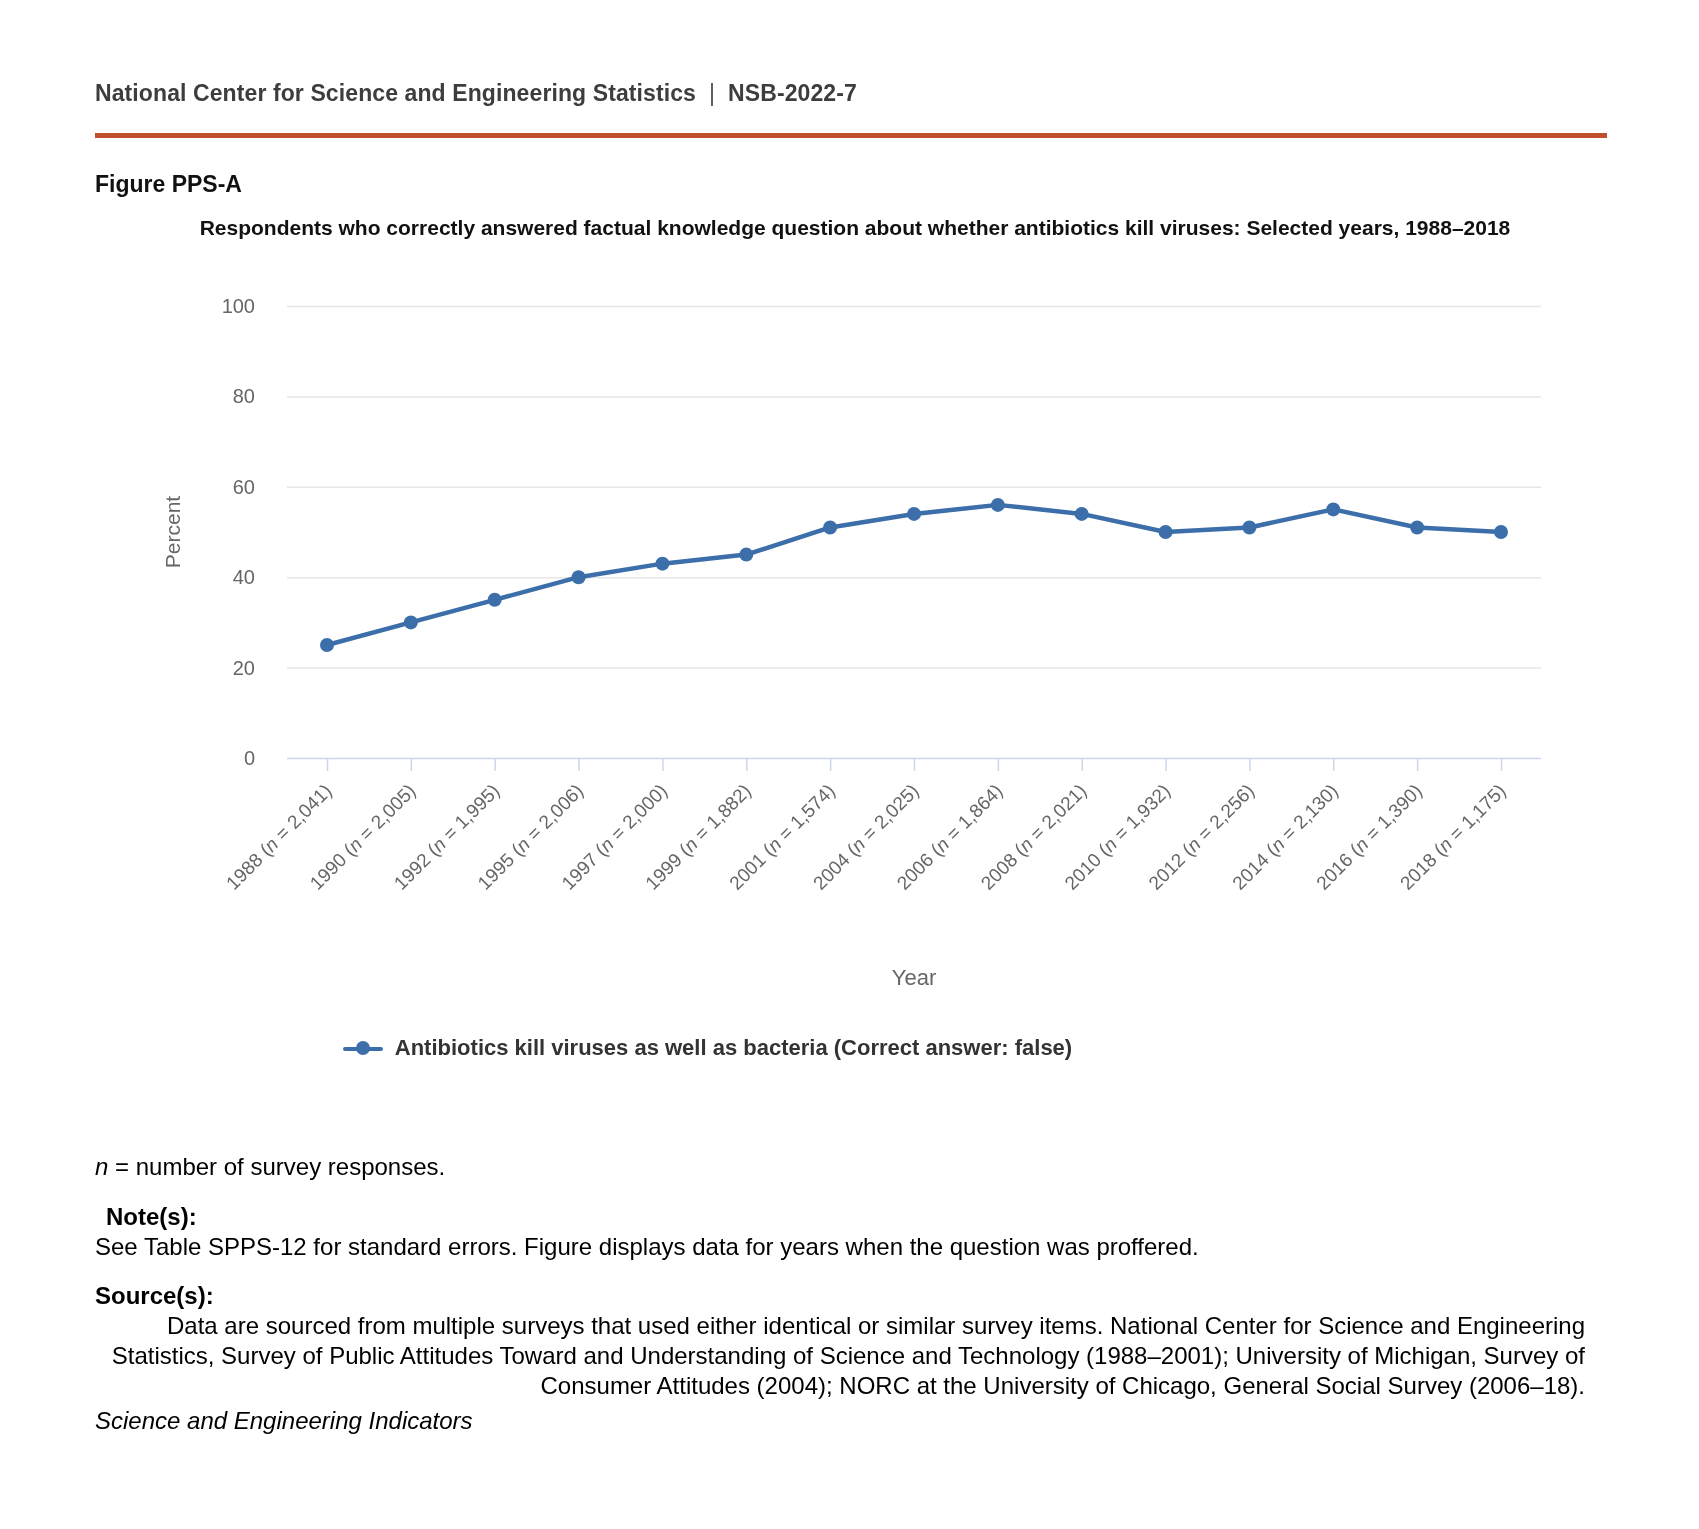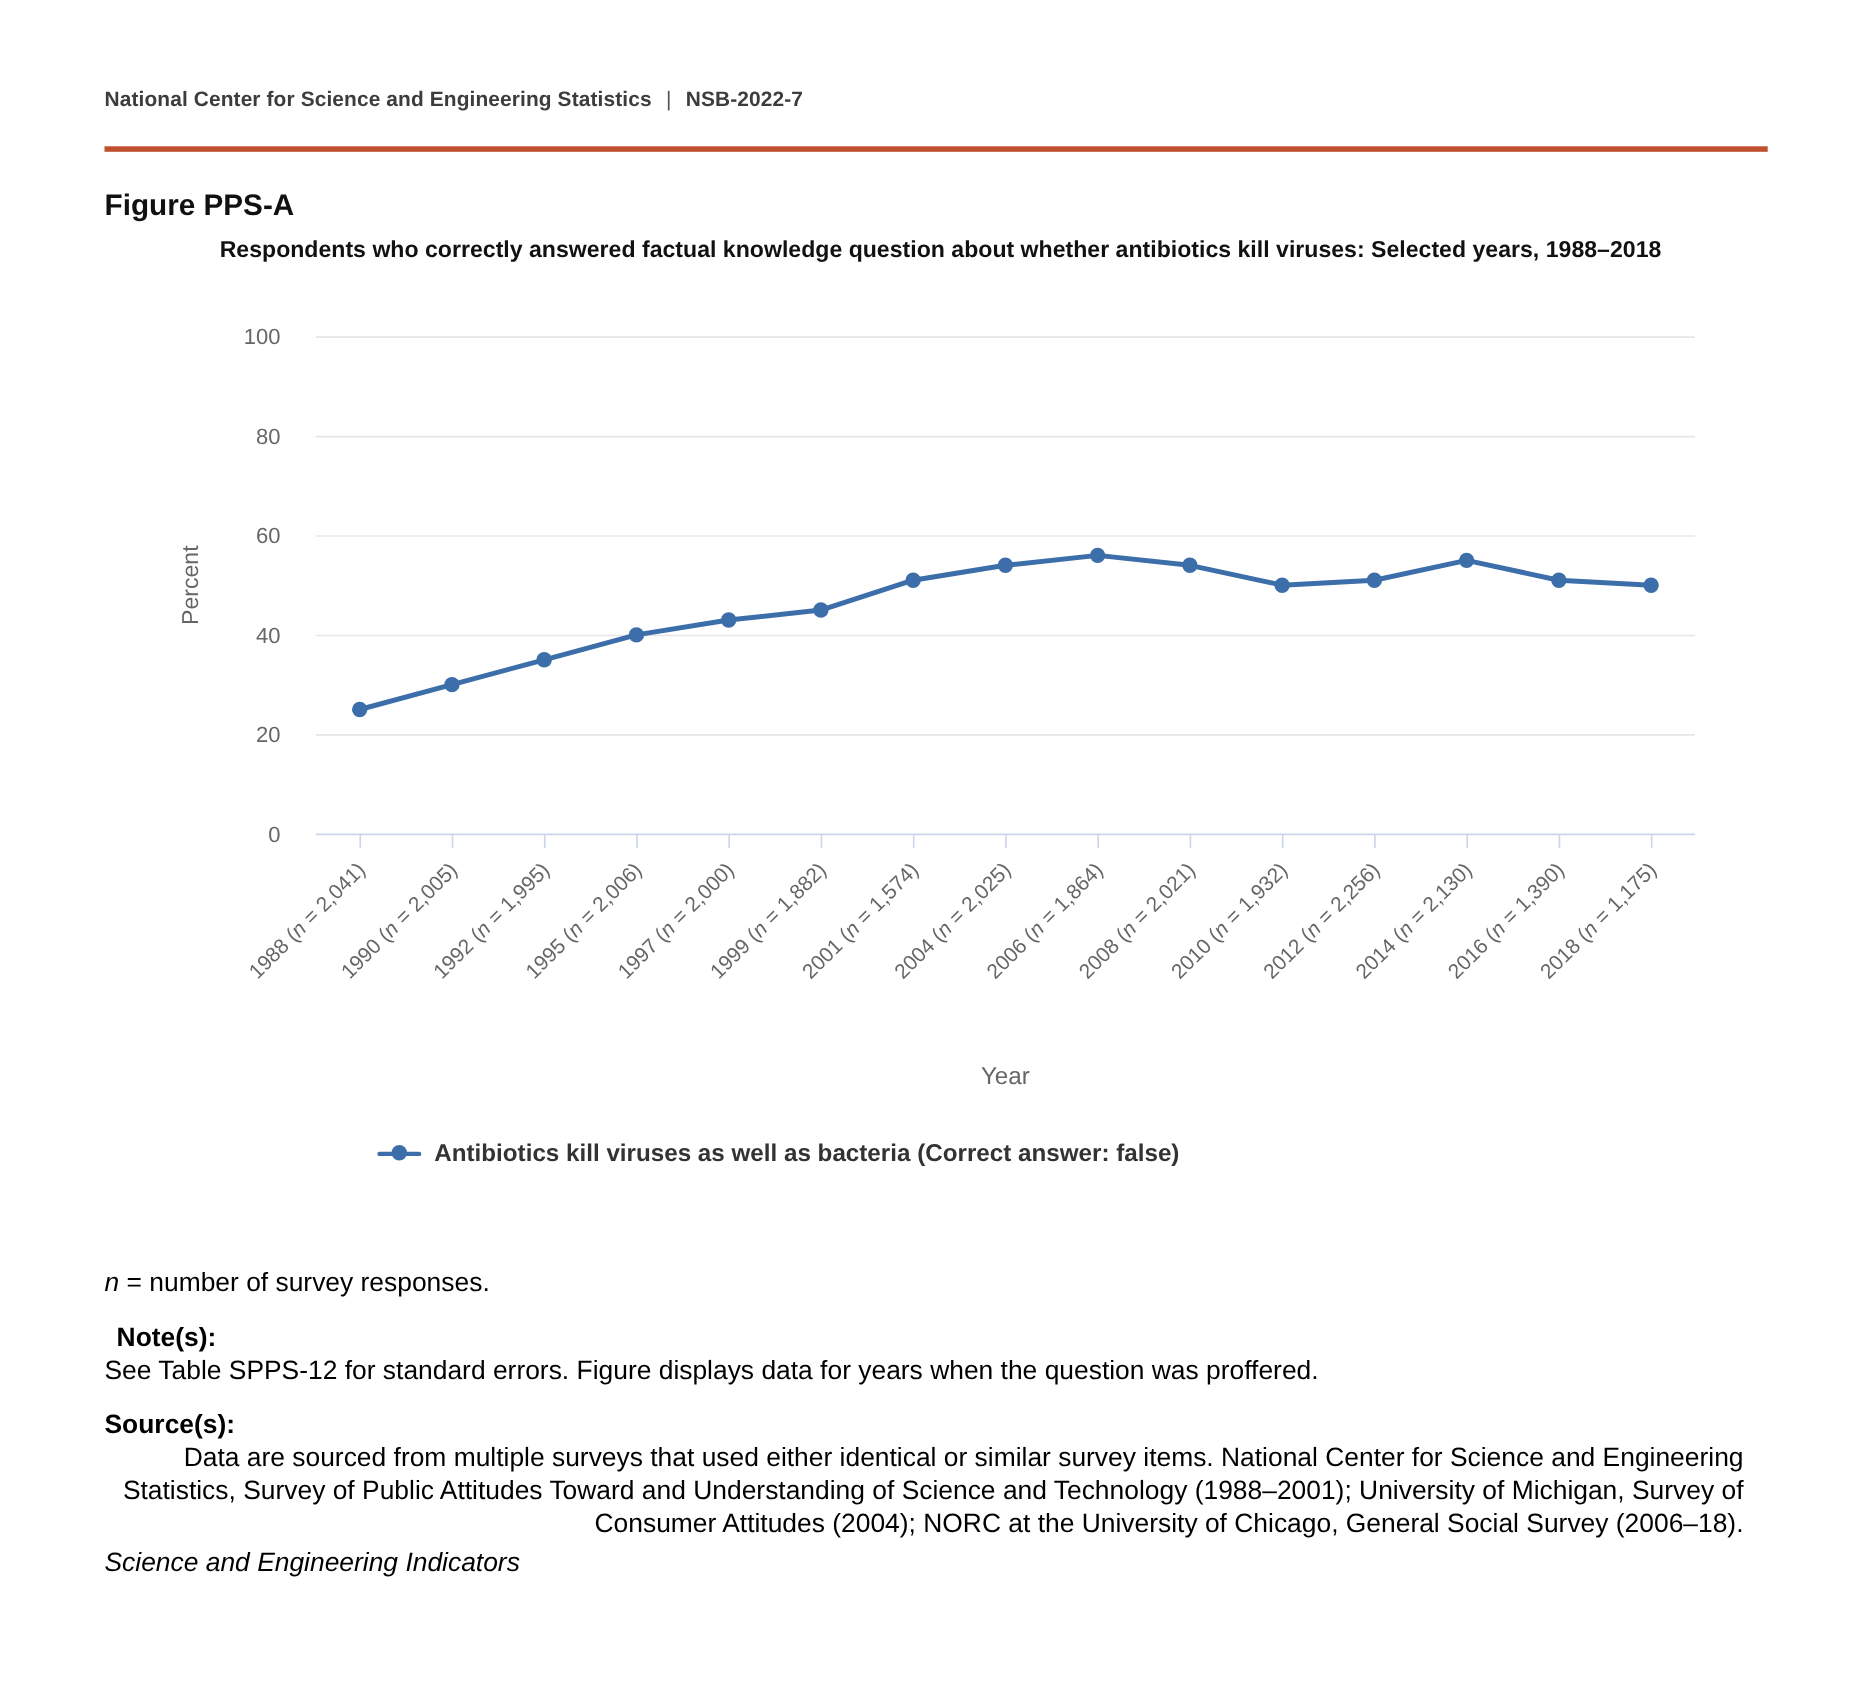--- a/index.html
+++ b/index.html
@@ -8,31 +8,31 @@
     width: 1699px; height: 1529px;
     position: relative;
     background: #ffffff;
     font-family: "Liberation Sans", sans-serif;
     color: #000;
     overflow: hidden;
   }
   .abs { position: absolute; }
   .doc-header {
     left: 95px; top: 80px;
-    font-size: 19px; font-weight: 700; color: #3d3d3d;
+    font-size: 23px; font-weight: 700; color: #3d3d3d;
     letter-spacing: 0.1px;
   }
   .doc-header .divider { margin: 0 13px; font-weight: 400; color: #555; }
   .rule {
     left: 95px; top: 133px; width: 1512px; height: 5px;
     background: #c04f2d;
   }
   .fig-label {
     left: 95px; top: 171px;
-    font-size: 27px; font-weight: 700; color: #111;
+    font-size: 23px; font-weight: 700; color: #111;
   }
   .fig-title {
     left: 95px; top: 216px; width: 1520px;
     font-size: 21px; font-weight: 700; color: #111; text-align: center;
   }
   #chart-svg { left: 0; top: 250px; }
   svg { font-family: "Liberation Sans", sans-serif; }
   .legend-row {
     left: 0; top: 1035px; width: 1415px;
     display: flex; align-items: center; justify-content: center;

